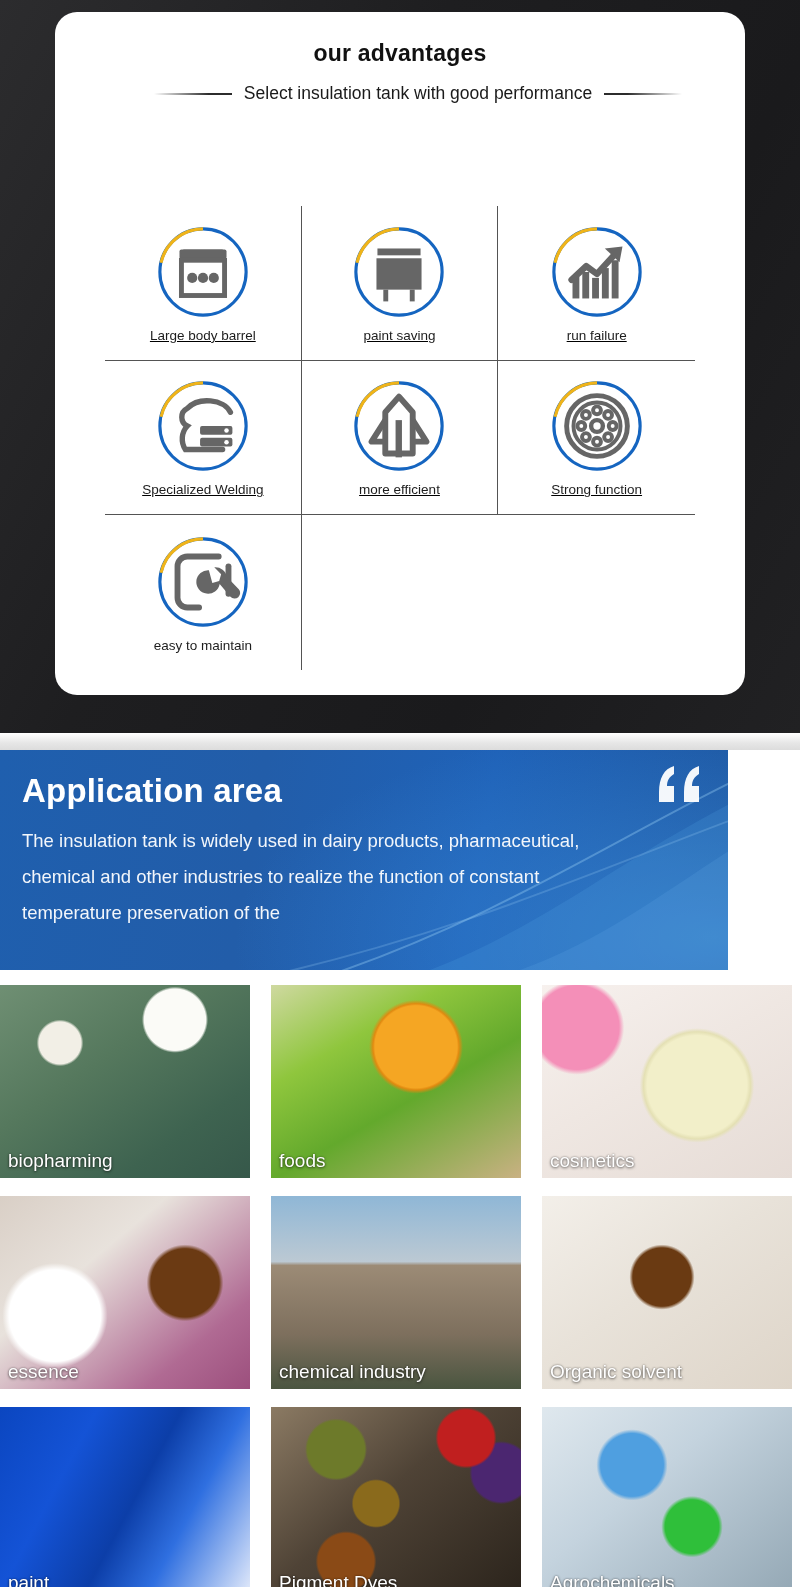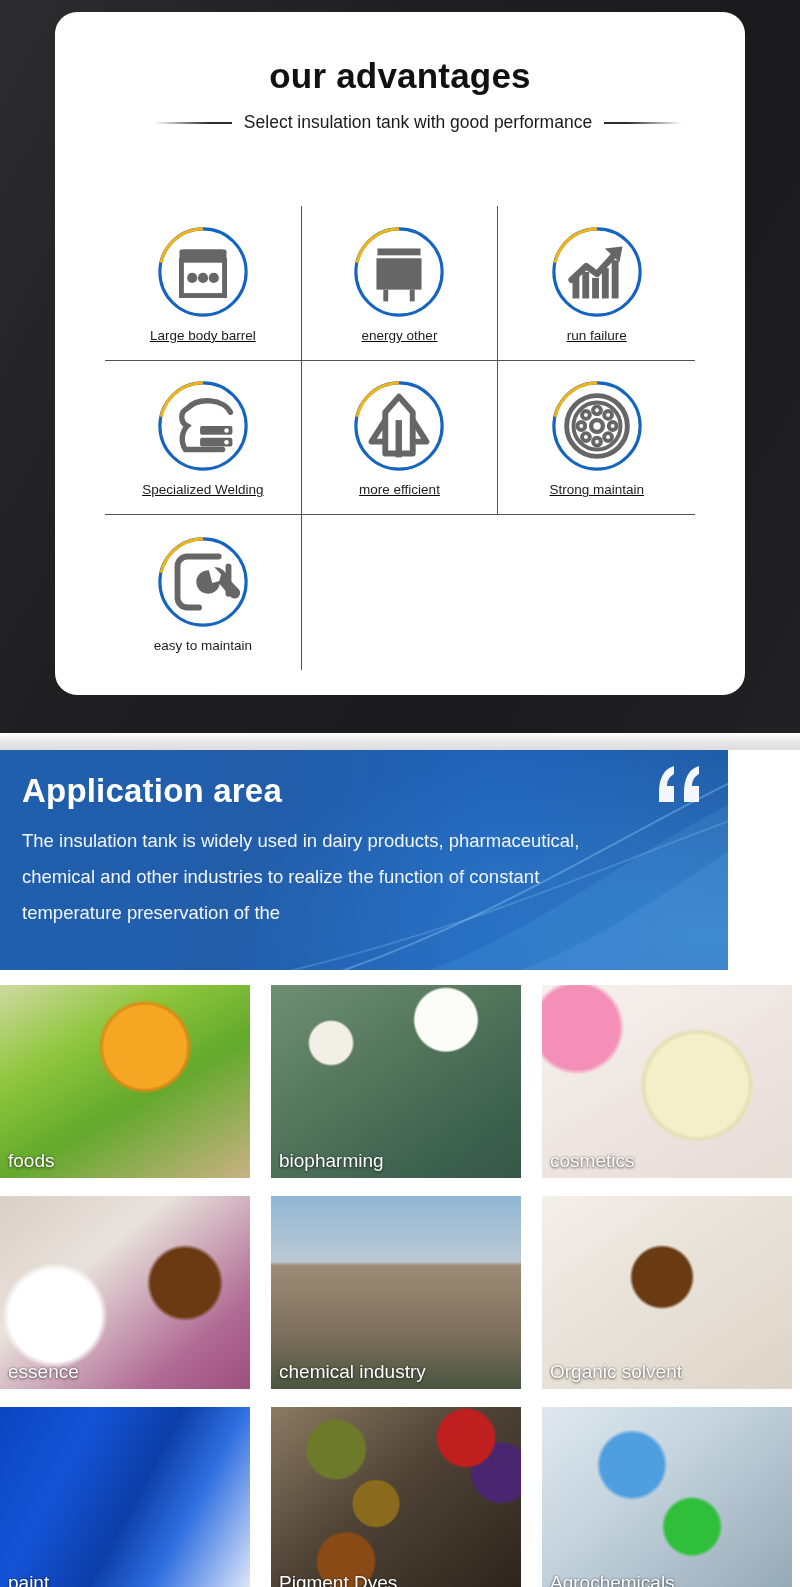--- a/index.html
+++ b/index.html
@@ -15,22 +15,22 @@
   
   .adv-section {
     position: absolute; left: 0; top: 0; width: 800px; height: 733px;
     background: linear-gradient(118deg, #2c2c2e 0%, #1e1e20 38%, #1a1a1c 70%, #212123 100%);
   }
   .adv-card {
     position: absolute; left: 55px; top: 12px; width: 690px; height: 683px;
     background: #ffffff; border-radius: 22px;
   }
   .adv-title {
-    text-align: center; font-size: 35px; font-weight: bold; color: #111;
-    padding-top: 44px; letter-spacing: 0.2px;
+    text-align: center; font-size: 23px; font-weight: bold; color: #111;
+    padding-top: 28px; letter-spacing: 0.2px;
   }
   .adv-sub-wrap {
     display: flex; align-items: center; justify-content: center;
     gap: 12px; margin-top: 16px; padding-left: 36px;
   }
   .adv-sub-line { width: 78px; height: 2px; }
   .adv-sub-line.left  { background: linear-gradient(to right, rgba(40,40,40,0) 0%, #2c2c2c 70%, #2c2c2c 100%); }
   .adv-sub-line.right { background: linear-gradient(to left,  rgba(40,40,40,0) 0%, #2c2c2c 70%, #2c2c2c 100%); }
   .adv-sub-text { font-size: 17.5px; color: #1a1a1a; white-space: nowrap; }
 
@@ -181,21 +181,21 @@
           <div class="adv-icon">
             <svg viewBox="0 0 100 100">
               <circle cx="50" cy="50" r="44" fill="none" stroke="#1565C0" stroke-width="3.2"></circle>
               <path d="M50 6 A44 44 0 0 0 7.2 40.6" fill="none" stroke="#F0B419" stroke-width="3.2"></path>
               <rect x="28" y="26" width="44" height="7" fill="#666"></rect>
               <rect x="27" y="36" width="46" height="32" fill="#666"></rect>
               <rect x="34" y="68" width="5" height="12" fill="#666"></rect>
               <rect x="61" y="68" width="5" height="12" fill="#666"></rect>
             </svg>
           </div>
-          <div class="adv-label">energy other</div>
+          <div class="adv-label">paint saving</div>
         </div>
 
 
         <div class="adv-cell">
           <div class="adv-icon">
             <svg viewBox="0 0 100 100">
               <circle cx="50" cy="50" r="44" fill="none" stroke="#1565C0" stroke-width="3.2"></circle>
               <path d="M50 6 A44 44 0 0 0 7.2 40.6" fill="none" stroke="#F0B419" stroke-width="3.2"></path>
               <rect x="25" y="55" width="7" height="22" fill="#666"></rect>
               <rect x="35" y="50" width="7" height="27" fill="#666"></rect>
@@ -250,21 +250,21 @@
               <circle cx="50" cy="34" r="4" fill="none" stroke="#666" stroke-width="4"></circle>
               <circle cx="61.3" cy="38.7" r="4" fill="none" stroke="#666" stroke-width="4"></circle>
               <circle cx="66" cy="50" r="4" fill="none" stroke="#666" stroke-width="4"></circle>
               <circle cx="61.3" cy="61.3" r="4" fill="none" stroke="#666" stroke-width="4"></circle>
               <circle cx="50" cy="66" r="4" fill="none" stroke="#666" stroke-width="4"></circle>
               <circle cx="38.7" cy="61.3" r="4" fill="none" stroke="#666" stroke-width="4"></circle>
               <circle cx="34" cy="50" r="4" fill="none" stroke="#666" stroke-width="4"></circle>
               <circle cx="38.7" cy="38.7" r="4" fill="none" stroke="#666" stroke-width="4"></circle>
             </svg>
           </div>
-          <div class="adv-label">Strong maintain</div>
+          <div class="adv-label">Strong function</div>
         </div>
 
         <div class="adv-cell">
           <div class="adv-icon">
             <svg viewBox="0 0 100 100">
               <circle cx="50" cy="50" r="44" fill="none" stroke="#1565C0" stroke-width="3.2"></circle>
               <path d="M50 6 A44 44 0 0 0 7.2 40.6" fill="none" stroke="#F0B419" stroke-width="3.2"></path>
               <path d="M66 24 L34 24 A10 10 0 0 0 24 34 L24 66 A10 10 0 0 0 34 76 L46 76" fill="none" stroke="#666" stroke-width="6" stroke-linecap="round"></path>
               <path d="M76 34 L76 62" fill="none" stroke="#666" stroke-width="6" stroke-linecap="round"></path>
               <path d="M56 38 a12 12 0 1 0 11 14 l11 13 a5.5 5.5 0 0 0 8.5 -7.5 l-12 -12.5 a12 12 0 0 0 -13 -10 l7 7 -2 7 -7 2 Z" fill="#666"></path>
@@ -293,30 +293,30 @@
 
     <svg class="app-quote" viewBox="0 0 48 46">
       <path d="M3 30 C3 16 8 7 18 4 L18 12 C13 15 11 19 11 24 L18 24 L18 40 L3 40 Z" fill="#ffffff" opacity="0.95"></path>
       <path d="M28 30 C28 16 33 7 43 4 L43 12 C38 15 36 19 36 24 L43 24 L43 40 L28 40 Z" fill="#ffffff" opacity="0.95"></path>
     </svg>
   </section>
 
   <section class="img-grid">
 
     <div class="img-cell">
+      <div class="photo ph-biopharming"></div>
+      <span class="cap">biopharming</span>
+    </div>
+
+    <div class="img-cell">
       <div class="photo ph-foods"></div>
       <span class="cap">foods</span>
     </div>
 
     <div class="img-cell">
-      <div class="photo ph-biopharming"></div>
-      <span class="cap">biopharming</span>
-    </div>
-
-    <div class="img-cell">
       <div class="photo ph-cosmetics"></div>
       <span class="cap">cosmetics</span>
     </div>
 
     <div class="img-cell">
       <div class="photo ph-essence"></div>
       <span class="cap">essence</span>
     </div>
 
     <div class="img-cell">

